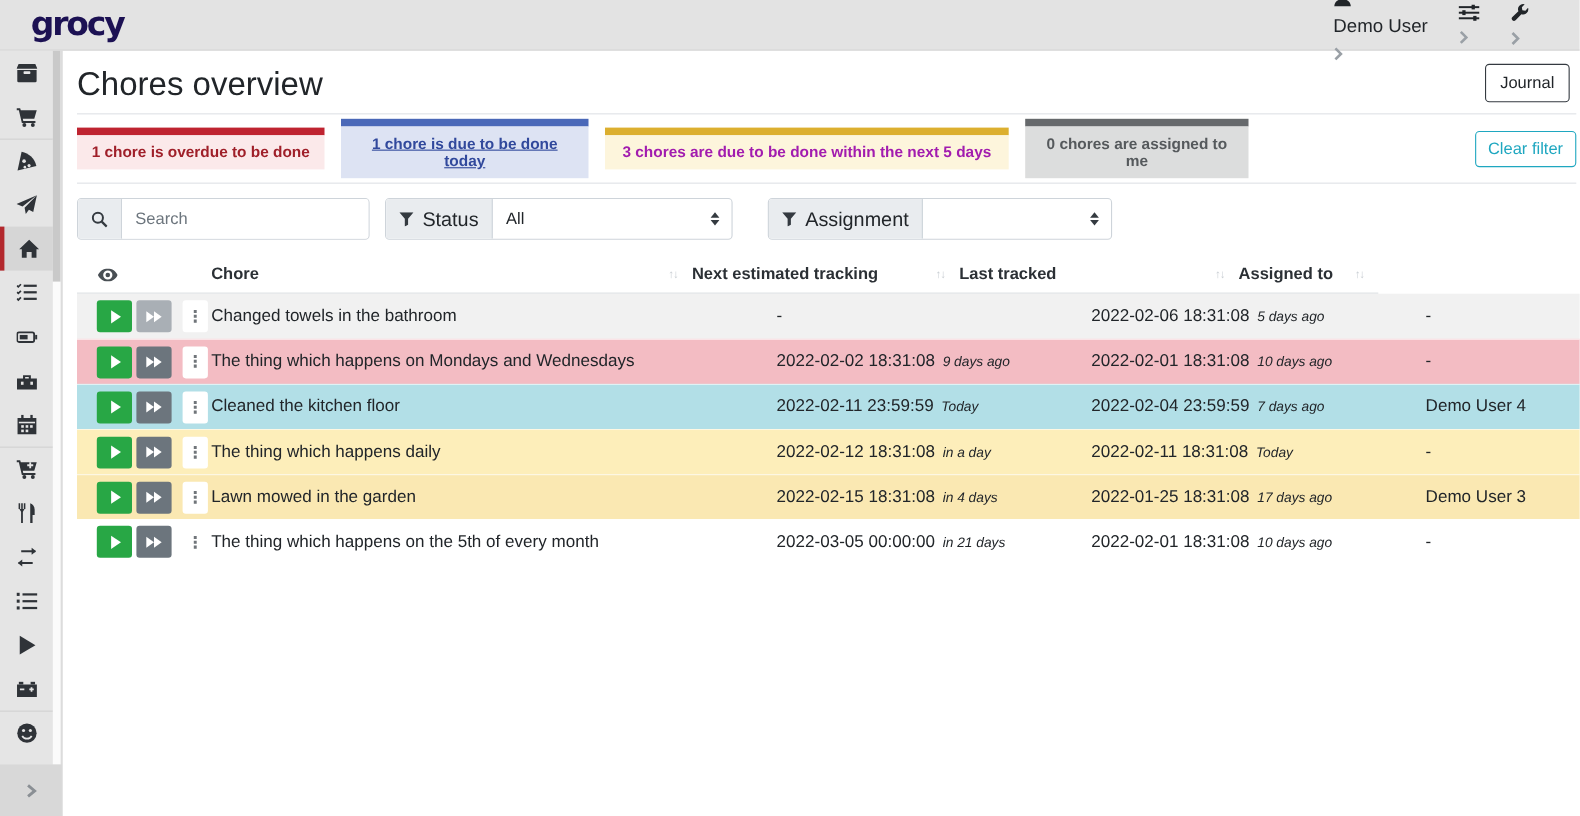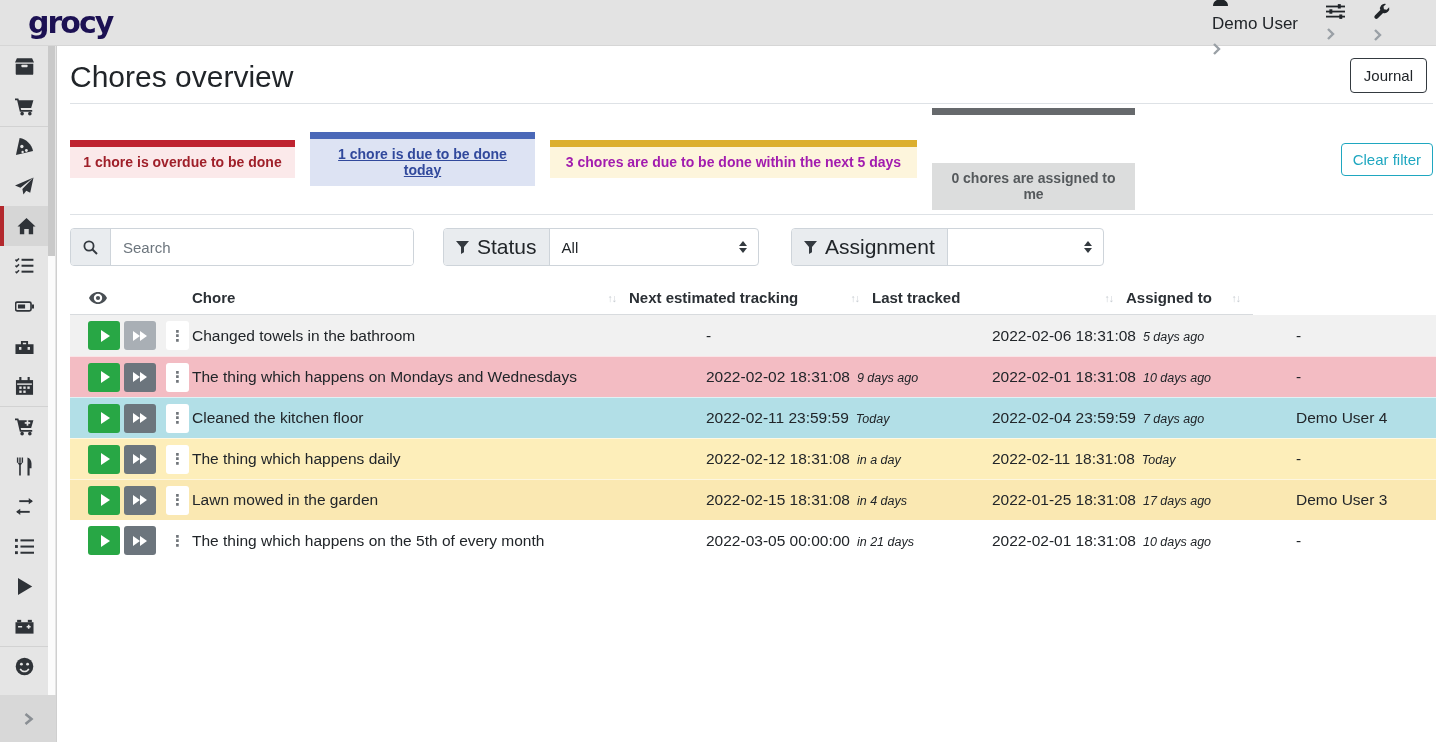--- a/index.html
+++ b/index.html
@@ -58,32 +58,32 @@
   .banner-row {
     margin-top:9px; border-top:1px solid #dee2e6; border-bottom:1px solid #dee2e6;
     padding:4px 0; display:flex; align-items:center; gap:15px; width:1363px;
   }
   .banner { display:flex; flex-direction:column; cursor:pointer; }
   .banner .bar { height:7px; }
   .banner .txt { font-size:14px; font-weight:bold; text-align:center; padding:7px 10px 8px; }
   .banner.overdue  { width:225px; } .banner.overdue .bar{background:#bf2330;} .banner.overdue .txt{background:#fbe9ea;color:#9f1f29;}
   .banner.duetoday { width:225px; } .banner.duetoday .bar{background:#4a68b8;} .banner.duetoday .txt{background:#dde3f3;color:#31499c;text-decoration:underline;}
   .banner.duesoon  { width:367px; } .banner.duesoon .bar{background:#dcaf2f;} .banner.duesoon .txt{background:#fdf5dc;color:#a21caf;}
-  .banner.assigned { width:203px;gap:48px; } .banner.assigned .bar{background:#66696c;} .banner.assigned .txt{background:#dcdddd;color:#55595c;}
+  .banner.assigned { width:203px; } .banner.assigned .bar{background:#66696c;} .banner.assigned .txt{background:#dcdddd;color:#55595c;}
   .btn-clear {
     margin-left:auto; background:#fff; border:1px solid #1fa7c0; color:#1fa7c0;
     border-radius:4px; font-size:15px; padding:7px 11px; cursor:pointer; font-family:inherit;
   }
   
   .filter-row { margin-top:13px; display:flex; align-items:center; }
   .igroup { display:flex; height:38px; border:1px solid #ced4da; border-radius:4px; overflow:hidden; background:#fff; }
   .iprepend { background:#e9ecef; border-right:1px solid #ced4da; display:flex; align-items:center;
-              padding:0 12px; gap:8px; font-size:21px; color:#212529; }
+              padding:0 12px; gap:8px; font-size:18px; color:#212529; }
   .iprepend svg { fill:#343a40; }
-  .search-group { width:344px; margin-right:29px; }
+  .search-group { width:266px; margin-right:14px; }
   .search-group input { border:none; outline:none; flex:1; font-size:15px; padding:0 12px;
                         font-family:inherit; color:#212529; }
   .search-group input::placeholder { color:#6c757d; }
   .status-group { width:316px; margin-right:32px; }
   .assign-group { width:313px; }
   .fakeselect { flex:1; display:flex; align-items:center; padding:0 12px; font-size:15px; cursor:pointer; position:relative;text-align:center; }
   .caret { position:absolute; right:11px; top:50%; transform:translateY(-50%); display:flex; flex-direction:column; gap:2px; }
   .caret i { display:block; width:0; height:0; border-left:4.5px solid transparent; border-right:4.5px solid transparent; }
   .caret .up   { border-bottom:5px solid #343a40; }
   .caret .down { border-top:5px solid #343a40; }

